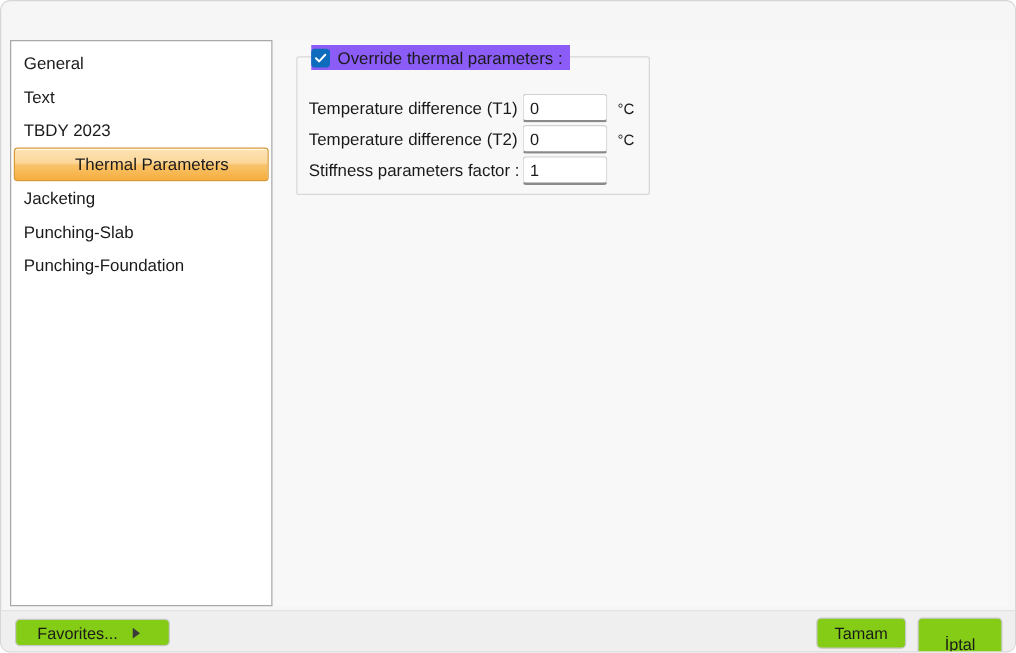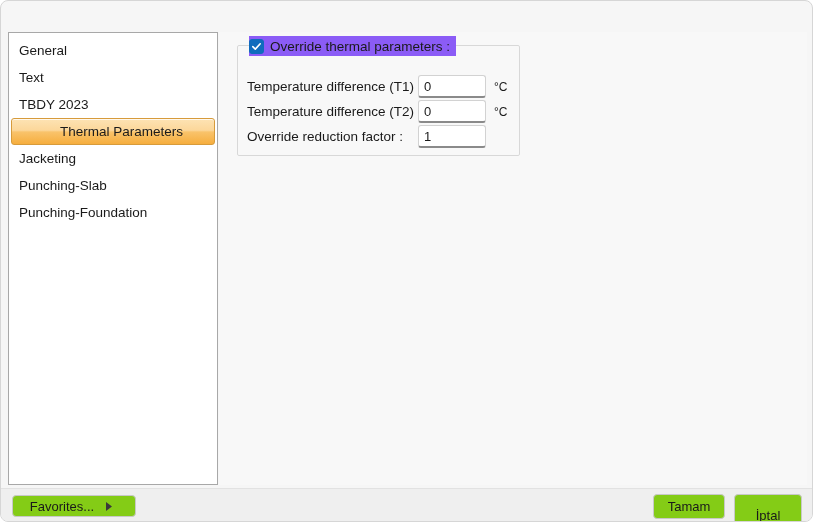--- a/index.html
+++ b/index.html
@@ -301,21 +301,21 @@
         <span class="field-unit">°C</span>
       </div>
 
       <div class="field-row" id="row-t2">
         <span class="field-label">Temperature  difference  (T2) :</span>
         <input class="field-input" type="text" value="0" style="">
         <span class="field-unit">°C</span>
       </div>
 
       <div class="field-row" id="row-stiff">
-        <span class="field-label">Override reduction factor :</span>
+        <span class="field-label">Stiffness parameters factor :</span>
         <input class="field-input" type="text" value="1" style="">
         <span class="field-unit"></span>
       </div>
 
     </div>
   </div>
 
   <div id="footer">
     <button class="btn" id="favorites-button">
       <span id="favorites-label">Favorites...</span>

